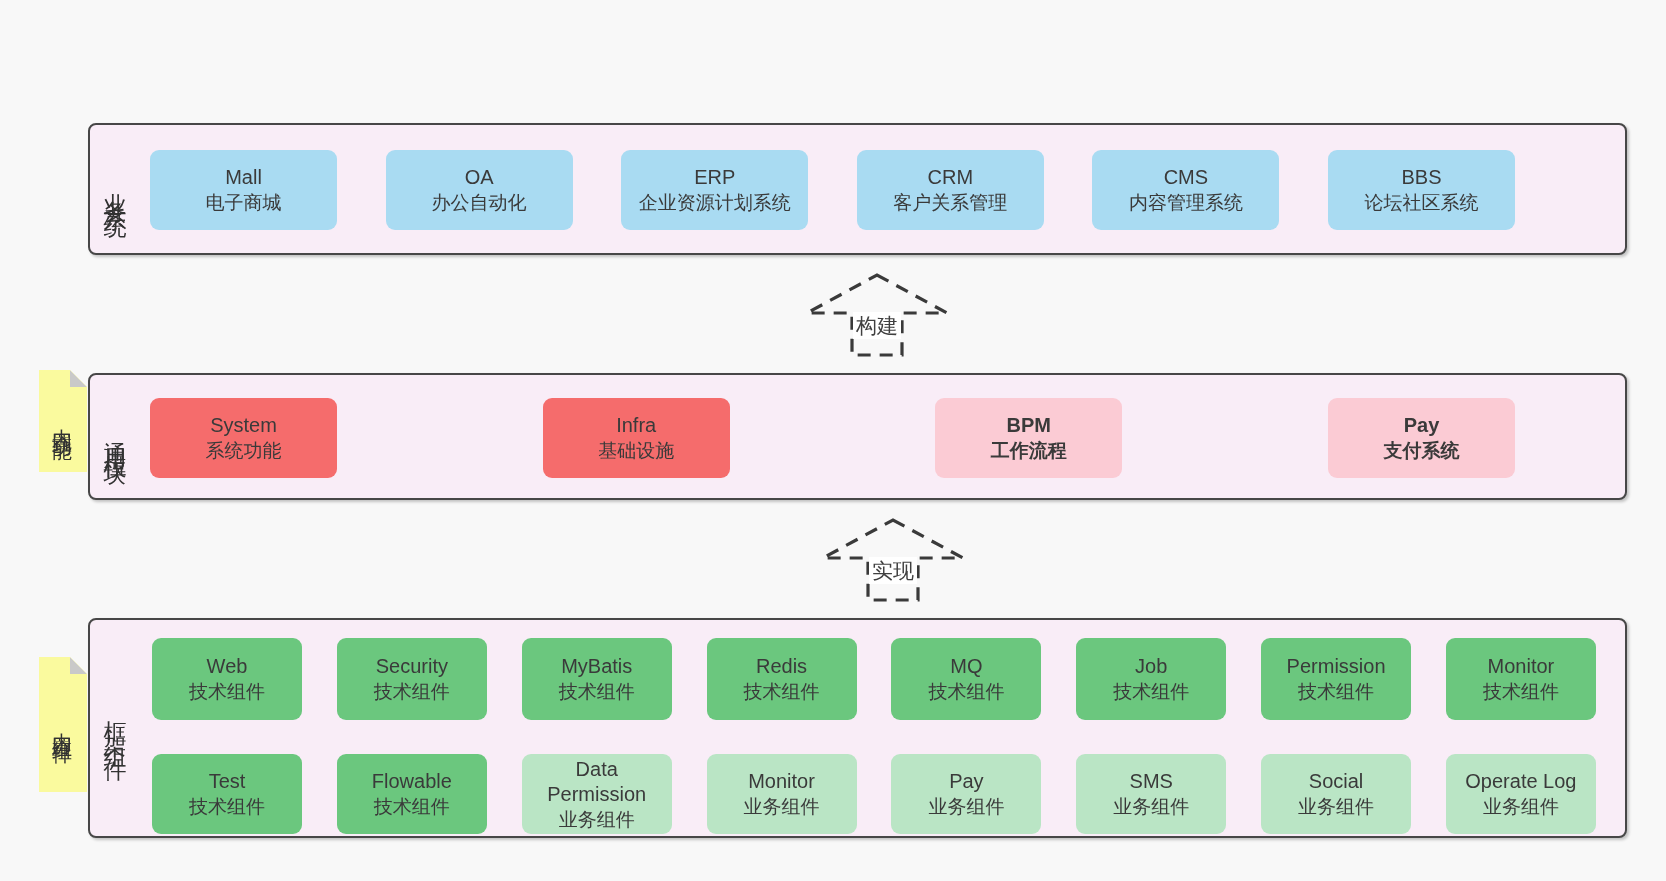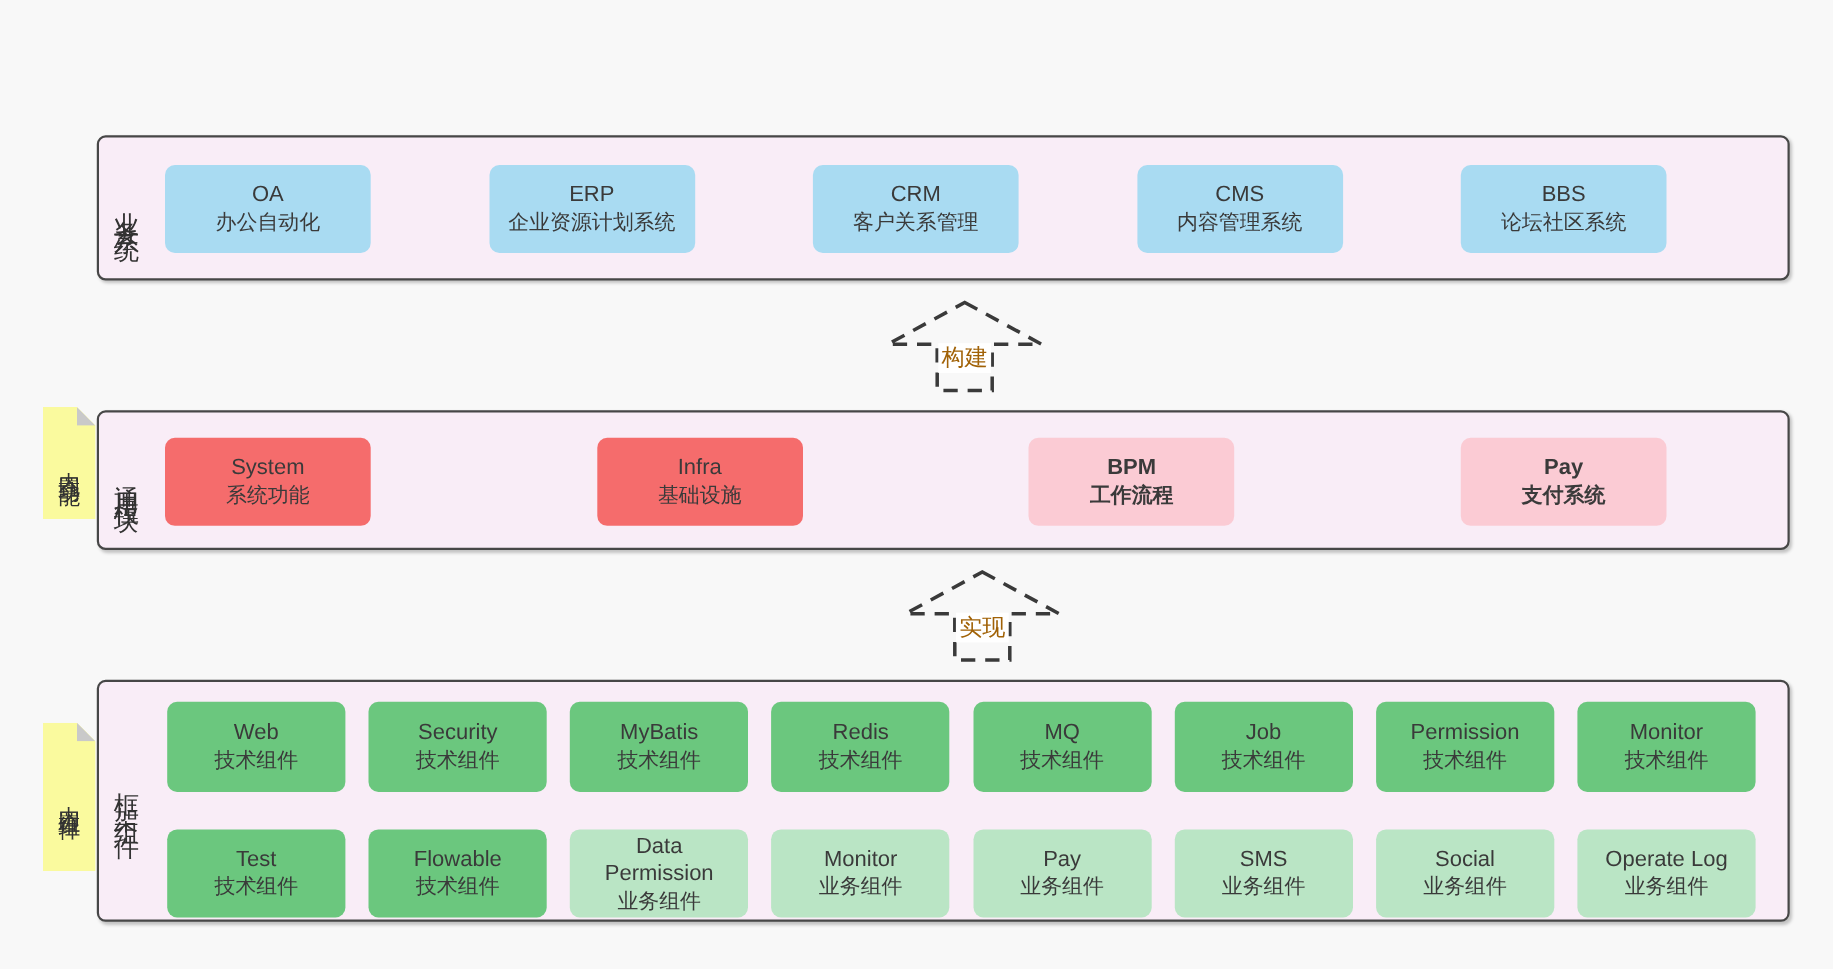--- a/index.html
+++ b/index.html
@@ -22,21 +22,21 @@
   .row{position:absolute;left:60px;right:110px;display:flex;justify-content:space-between;}
   #band1 .row{top:25px;height:80px;}
   #band2 .row{top:23px;height:80px;gap:48px;}
   #band3 .row{left:62px;right:29px;}
   #band3 .row.r1{top:18px;height:82px;}
   #band3 .row.r2{top:122px;height:80px;margin-top:12px;}
 
   .box{width:187px;border-radius:9px;display:flex;flex-direction:column;
        justify-content:center;align-items:center;text-align:center;
        padding:0 10px;box-sizing:border-box;}
-  #band3 .box{width:162px;}
+  #band3 .box{width:150px;}
   .box .en{font-size:20px;line-height:25px;}
   .box .zh{font-size:19px;line-height:25px;}
   .b-blue{background:#a9dbf2;}
   .b-red{background:#f56c6c;}
   .b-pink{background:#fbcbd4;font-weight:bold;}
   .b-green{background:#6bc77e;}
   .b-lgreen{background:#bae5c5;}
 
   .note{position:absolute;left:-51px;width:48px;background:#fafa9e;
         clip-path:polygon(0 0,calc(100% - 17px) 0,100% 17px,100% 100%,0 100%);
@@ -46,30 +46,34 @@
   .note .fold{position:absolute;top:0;right:0;width:17px;height:17px;background:#c9c9c9;
         clip-path:polygon(0 0,100% 100%,0 100%);}
   .note .note-text{writing-mode:vertical-rl;text-orientation:upright;
         font-size:20px;letter-spacing:4px;color:#323232;}
 
   .arrow{position:absolute;width:146px;height:86px;}
   #arrow1{left:804px;top:272px;}
   #arrow2{left:820px;top:517px;}
   .arrow svg{position:absolute;left:0;top:0;}
   .arrow .arrow-label{position:absolute;left:50%;top:40px;transform:translateX(-50%);
-        background:#ffffff;padding:0 3px;font-size:21px;line-height:27px;color:#a16207;z-index:2;}
+        background:#ffffff;padding:0 3px;font-size:21px;line-height:27px;color:#404040;z-index:2;}
 </style>
 </head>
 <body>
 
 <div id="canvas">
 
   <section class="band" id="band1">
     <div class="band-label">业务系统</div>
     <div class="row">
+      <div class="box b-blue">
+        <div class="en">Mall</div>
+        <div class="zh">电子商城</div>
+      </div>
       <div class="box b-blue">
         <div class="en">OA</div>
         <div class="zh">办公自动化</div>
       </div>
       <div class="box b-blue">
         <div class="en">ERP</div>
         <div class="zh">企业资源计划系统</div>
       </div>
       <div class="box b-blue">
         <div class="en">CRM</div>

